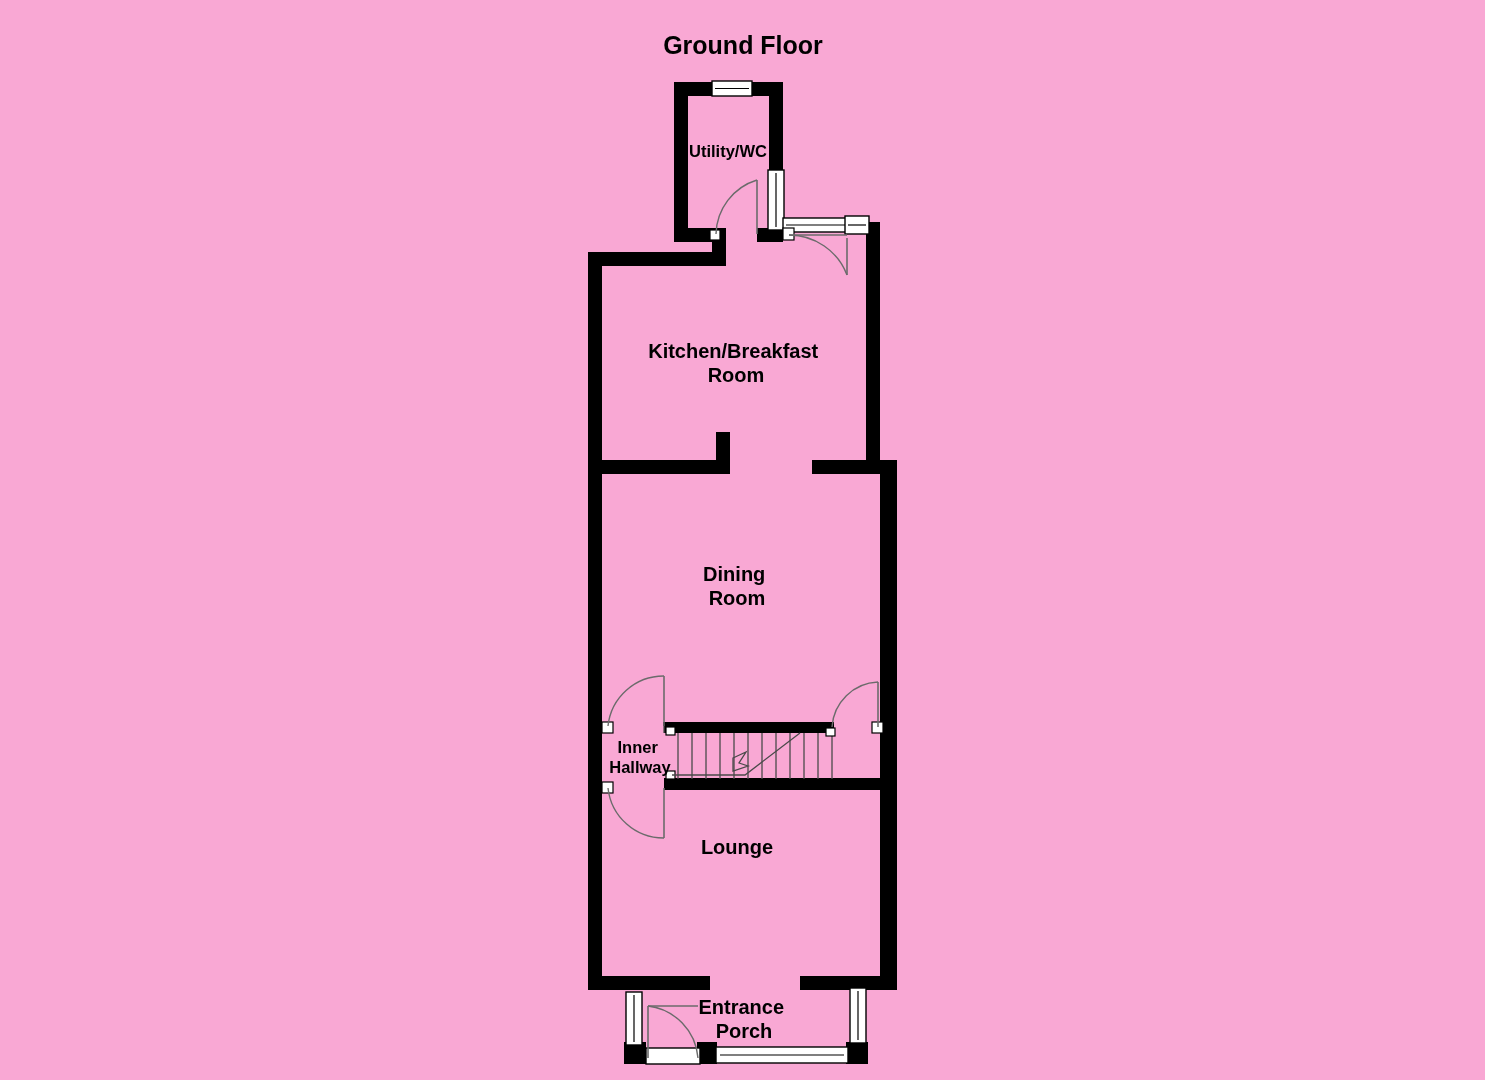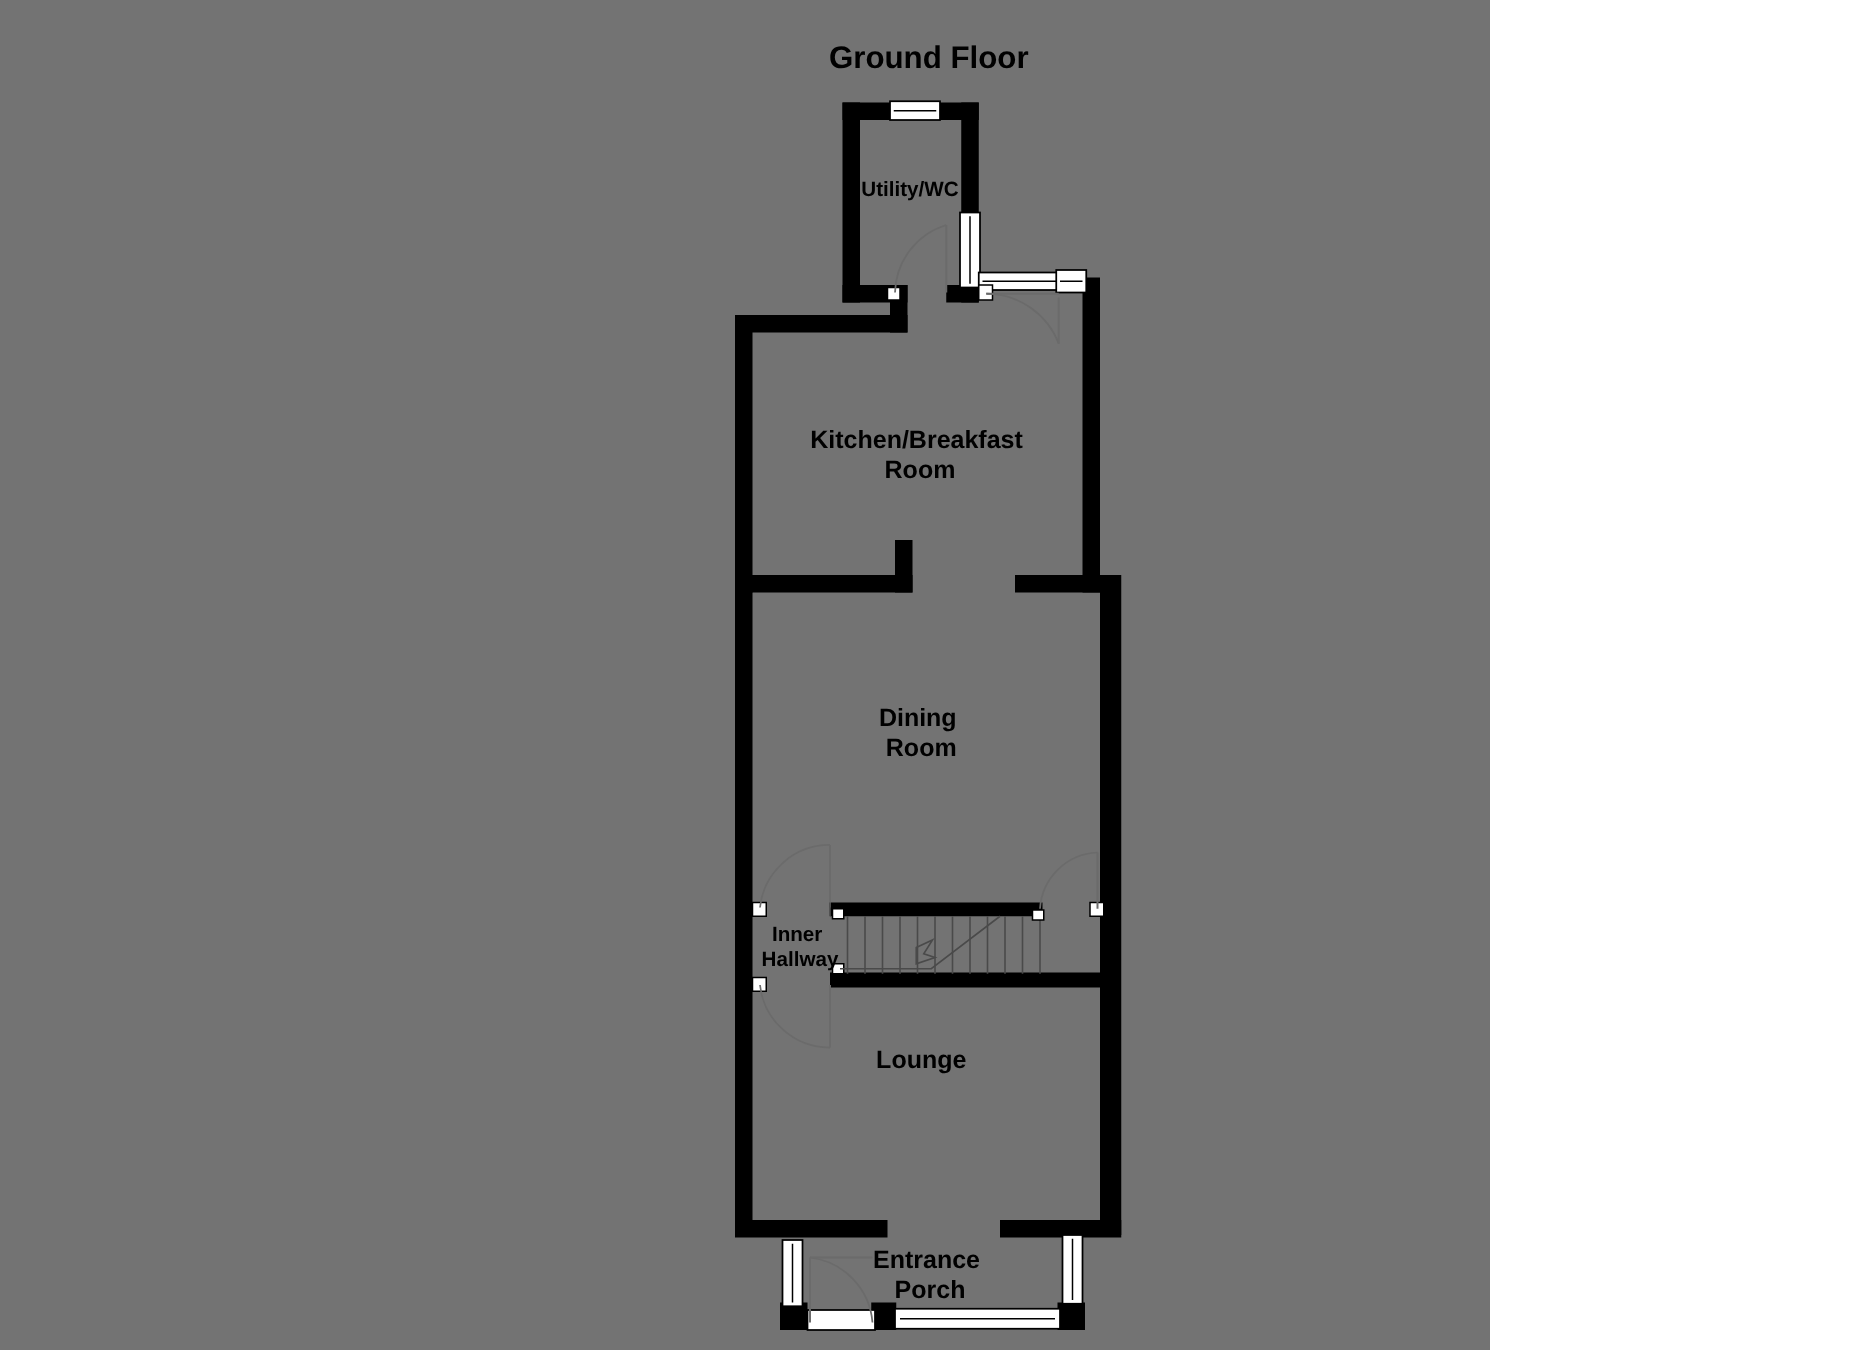--- a/index.html
+++ b/index.html
@@ -9,23 +9,23 @@
     background: #ffffff;
   }
   body {
     width: 1485px;
     height: 1080px;
     overflow: hidden;
     font-family: "Liberation Sans", sans-serif;
   }
   #plan-root {
     position: relative;
-    width: 1192px;
+    width: 1485px;
     height: 1080px;
-    background: #737373;
+    background: #f9a8d4;
   }
   #floorplan-svg {
     position: absolute;
     left: 0;
     top: 0;
     width: 1485px;
     height: 1080px;
     display: block;
   }
   .plan-title {

